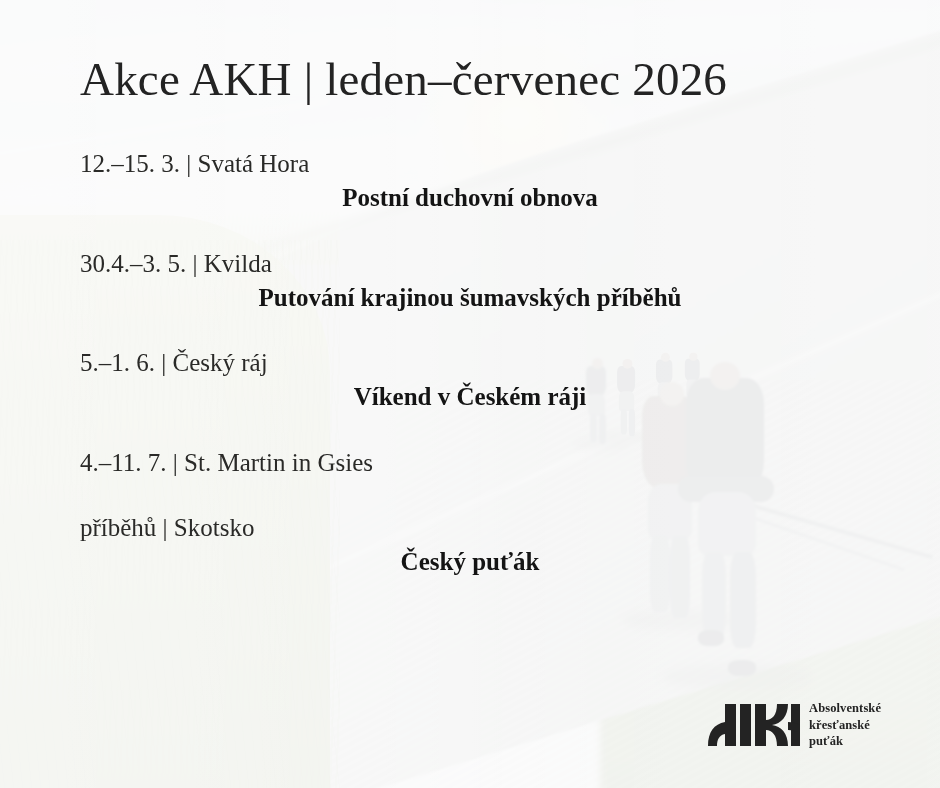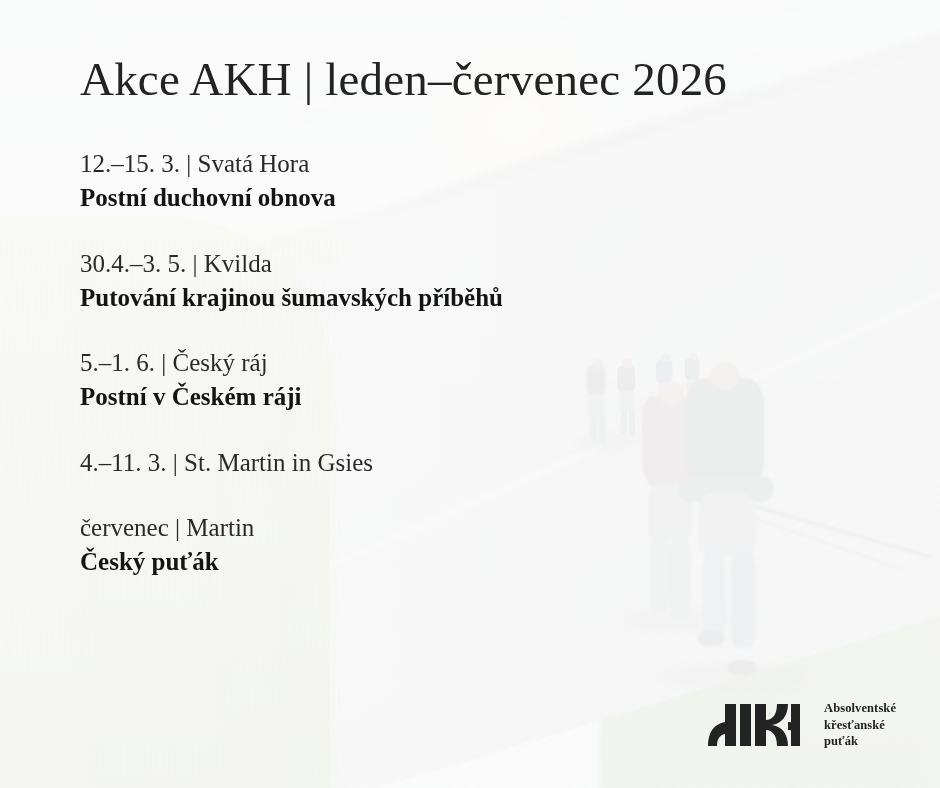--- a/index.html
+++ b/index.html
@@ -320,30 +320,31 @@
     line-height: 1.28;
     white-space: nowrap;
   }
   .event-name {
     font-size: 25px;
     font-weight: 700;
     color: #141414;
     line-height: 1.3;
     margin-top: 2px;
     white-space: nowrap;
+    text-align: center;
   }
 
   
   .logo {
     position: absolute;
     left: 706px;
     top: 700px;
     display: flex;
     align-items: center;
-    gap: 24px;
+    gap: 9px;
   }
   .logo-mark { display: block; }
   .logo-words {
     font-size: 12.5px;
     font-weight: 700;
     line-height: 1.32;
     color: #232323;
     letter-spacing: 0.1px;
   }
 </style>
@@ -447,29 +448,29 @@
         <div class="event-name">Postní duchovní obnova</div>
       </div>
 
       <div class="event">
         <div class="event-meta">30.4.–3. 5. | Kvilda</div>
         <div class="event-name">Putování krajinou šumavských příběhů</div>
       </div>
 
       <div class="event">
         <div class="event-meta">5.–1. 6. | Český ráj</div>
-        <div class="event-name">Postní v Českém ráji</div>
+        <div class="event-name">Víkend v Českém ráji</div>
       </div>
 
       <div class="event">
-        <div class="event-meta">4.–11. 3. | St. Martin in Gsies</div>
+        <div class="event-meta">4.–11. 7. | St. Martin in Gsies</div>
       </div>
 
       <div class="event">
-        <div class="event-meta">červenec | Martin</div>
+        <div class="event-meta">příběhů | Skotsko</div>
         <div class="event-name">Český puťák</div>
       </div>
 
     </div>
 
     <div class="logo">
       <svg class="logo-mark" width="94" height="46" viewBox="0 0 94 46" aria-hidden="true">
 
         <path d="M2 44 C2 30 8 22 19 20 L19 2 L30 2 L30 44 L19 44 L19 32
                  C13 33 11 38 11 44 Z" fill="#232323"></path>

